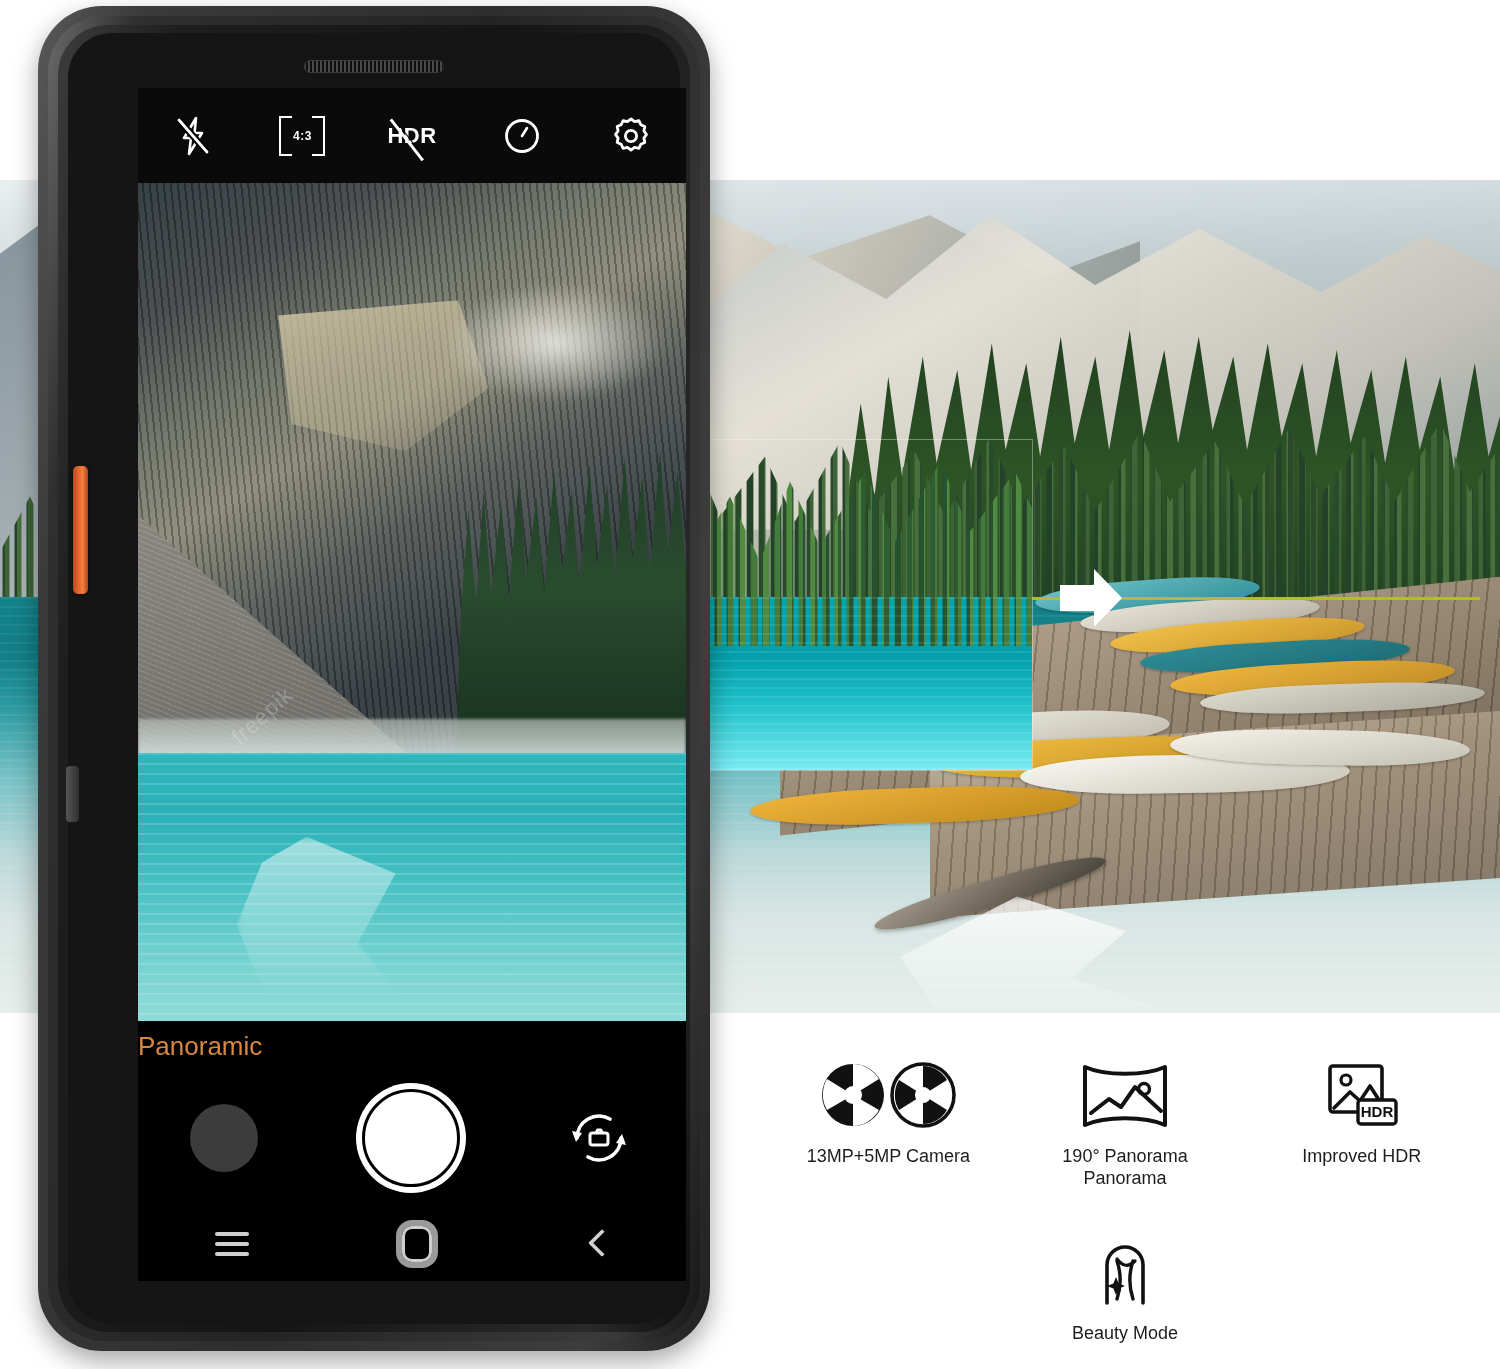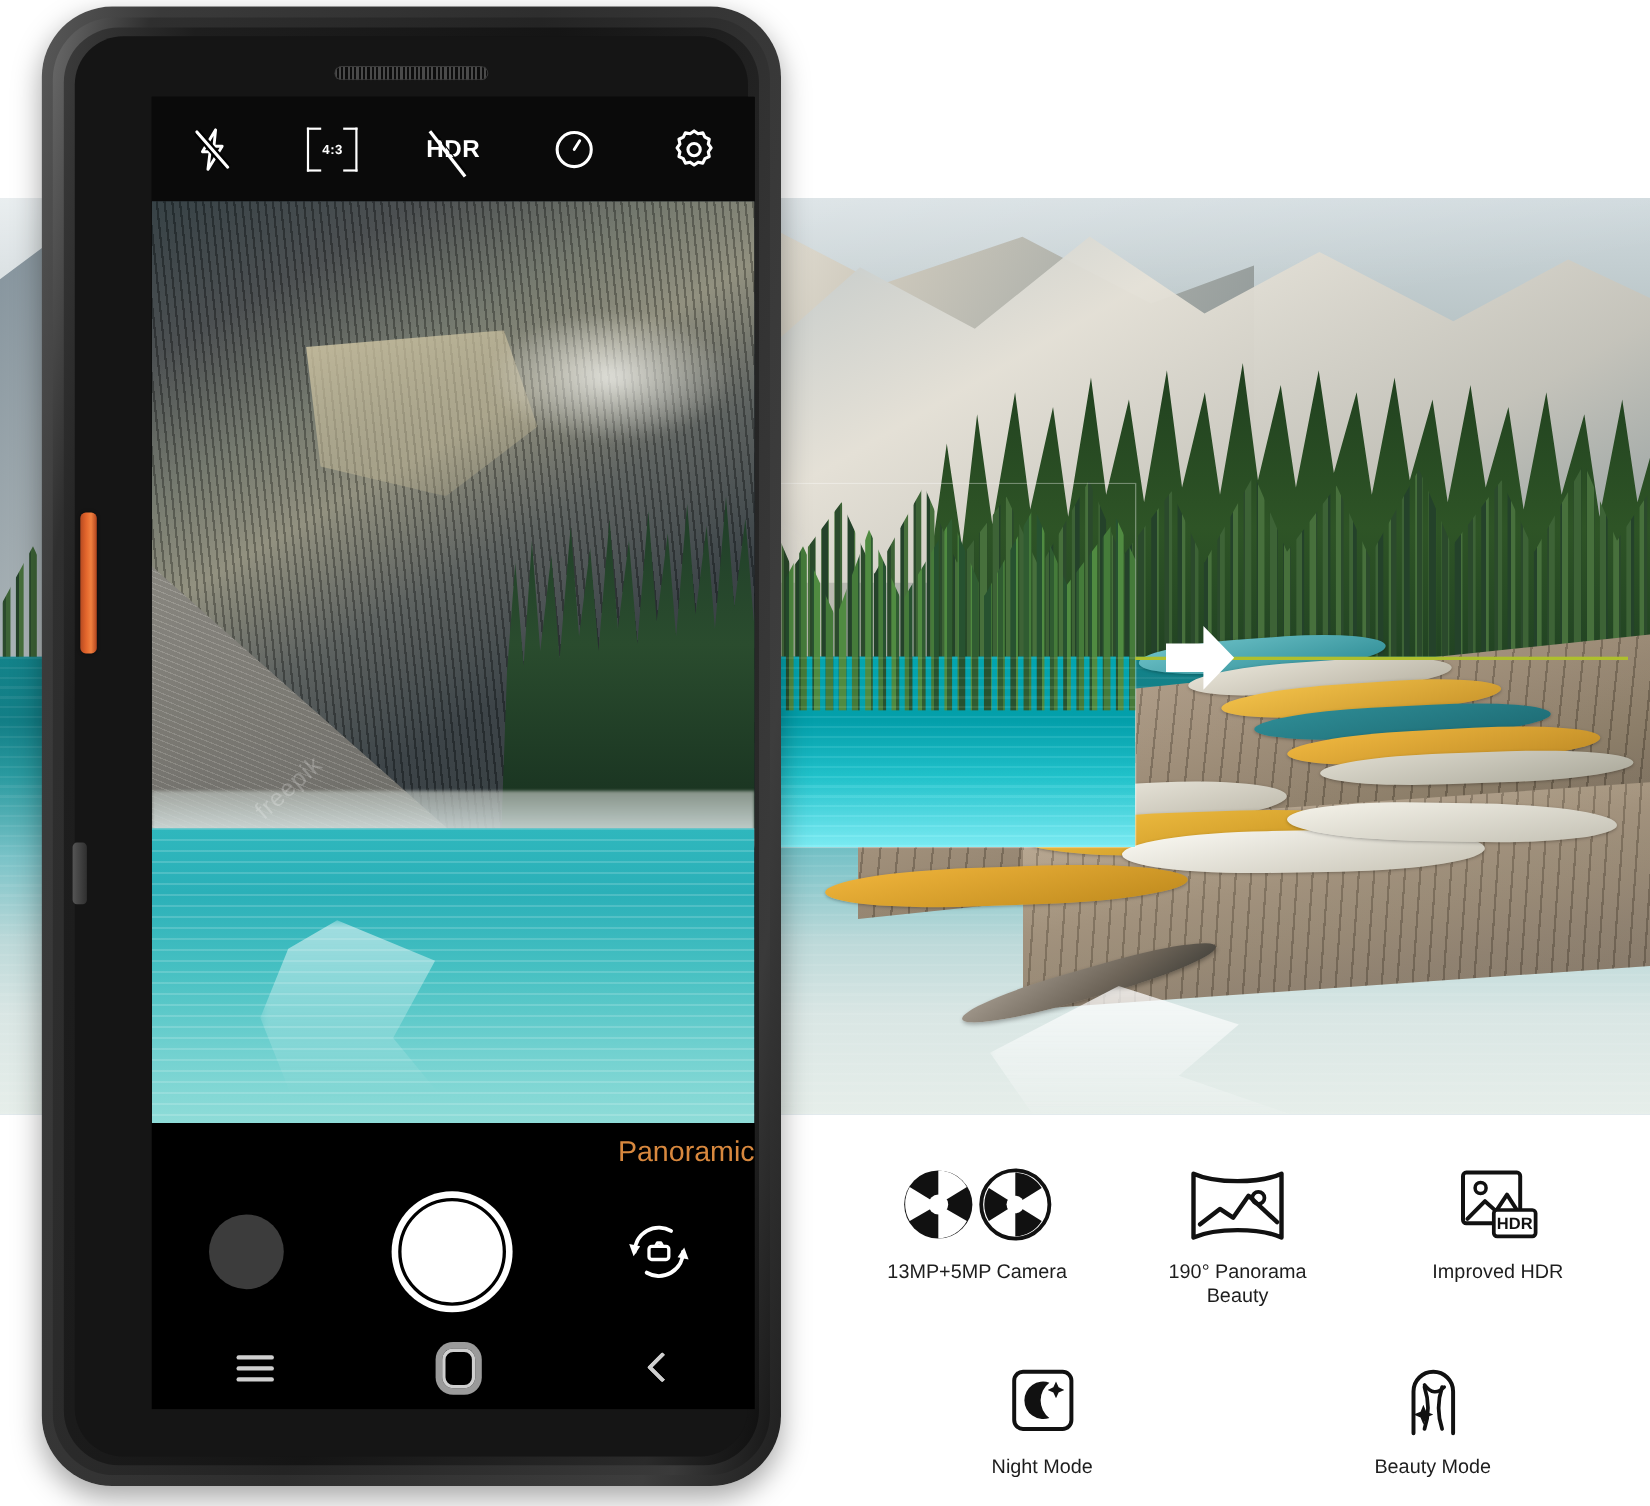--- a/index.html
+++ b/index.html
@@ -283,21 +283,21 @@
     font-family:"Liberation Sans", sans-serif;
   }
 
   
   .cam-bottom {
     position:absolute; left:0; top:933px; width:548px; height:260px;
     background:#000;
   }
   .mode-label {
     position:absolute; left:0; top:10px; width:100%;
-    text-align:right; font-size:26px; color:#d8883e;
+    text-align:left; font-size:26px; color:#d8883e;
     font-family:"Liberation Sans", sans-serif;
   }
   .shutter-row {
     position:absolute; left:0; top:62px; width:100%; height:110px;
     display:flex; align-items:center; justify-content:space-around;
   }
   .thumb-btn {
     width:68px; height:68px; border-radius:50%;
     background:#3c3c3c;
   }
@@ -553,51 +553,41 @@
       <div class="fcell">
         <div class="ficon">
           <svg width="92" height="66" viewBox="0 0 92 66" aria-hidden="true">
             <path d="M6,4 C26,13 66,13 86,4 L86,62 C66,53 26,53 6,62 Z" fill="none" stroke="#111" stroke-width="4" stroke-linejoin="round"></path>
             <circle cx="65" cy="26" r="5.5" fill="none" stroke="#111" stroke-width="3.4"></circle>
             <path d="M12,50 L30,36 L42,44 L56,24 L82,48" fill="none" stroke="#111" stroke-width="4" stroke-linejoin="round" stroke-linecap="round"></path>
           </svg>
         </div>
         <div class="flabel">
           <span>190° Panorama</span><br>
-          <span>Beauty</span>
+          <span>Panorama</span>
         </div>
       </div>
 
       <div class="fcell">
         <div class="ficon">
           <svg width="80" height="72" viewBox="0 0 80 72" aria-hidden="true">
             <rect x="8" y="6" width="52" height="46" rx="3" fill="none" stroke="#111" stroke-width="3.6"></rect>
             <circle cx="24" cy="20" r="5" fill="none" stroke="#111" stroke-width="3.2"></circle>
             <path d="M12,48 L28,32 L38,41 L48,26 L57,40" fill="none" stroke="#111" stroke-width="3.6" stroke-linejoin="round" stroke-linecap="round"></path>
             <rect x="36" y="40" width="38" height="24" rx="3" fill="#fff" stroke="#111" stroke-width="3.4"></rect>
             <text x="55" y="57" font-family="Liberation Sans, sans-serif" font-size="15" font-weight="bold" text-anchor="middle" fill="#111">HDR</text>
           </svg>
         </div>
         <div class="flabel">Improved HDR</div>
       </div>
 
     </div>
 
     <div class="frow row2">
 
-      <div class="fcell">
-        <div class="ficon">
-          <svg width="64" height="64" viewBox="0 0 64 64" aria-hidden="true">
-            <rect x="6" y="6" width="52" height="52" rx="8" fill="none" stroke="#111" stroke-width="3.6"></rect>
-            <path d="M38,16 A17,17 0 1 0 38,48 A20,20 0 0 1 38,16 Z" fill="#111"></path>
-            <polygon points="44,15 46.4,20.2 51.6,22.6 46.4,25 44,30.2 41.6,25 36.4,22.6 41.6,20.2" fill="#111"></polygon>
-          </svg>
-        </div>
-        <div class="flabel">Night Mode</div>
-      </div>
 
       <div class="fcell">
         <div class="ficon">
           <svg width="64" height="68" viewBox="0 0 64 68" aria-hidden="true">
             <path d="M14,64 L14,26 A18,18 0 0 1 50,26 L50,64" fill="none" stroke="#111" stroke-width="3.6" stroke-linecap="round"></path>
             <path d="M24,22 C28,34 28,48 24,60" fill="none" stroke="#111" stroke-width="3.4" stroke-linecap="round"></path>
             <path d="M40,22 C36,34 36,48 40,60" fill="none" stroke="#111" stroke-width="3.4" stroke-linecap="round"></path>
             <path d="M24,20 C30,28 36,28 42,22" fill="none" stroke="#111" stroke-width="3.2" stroke-linecap="round"></path>
             <polygon points="23,38 25.6,44.4 32,47 25.6,49.6 23,56 20.4,49.6 14,47 20.4,44.4" fill="#111"></polygon>
           </svg>

